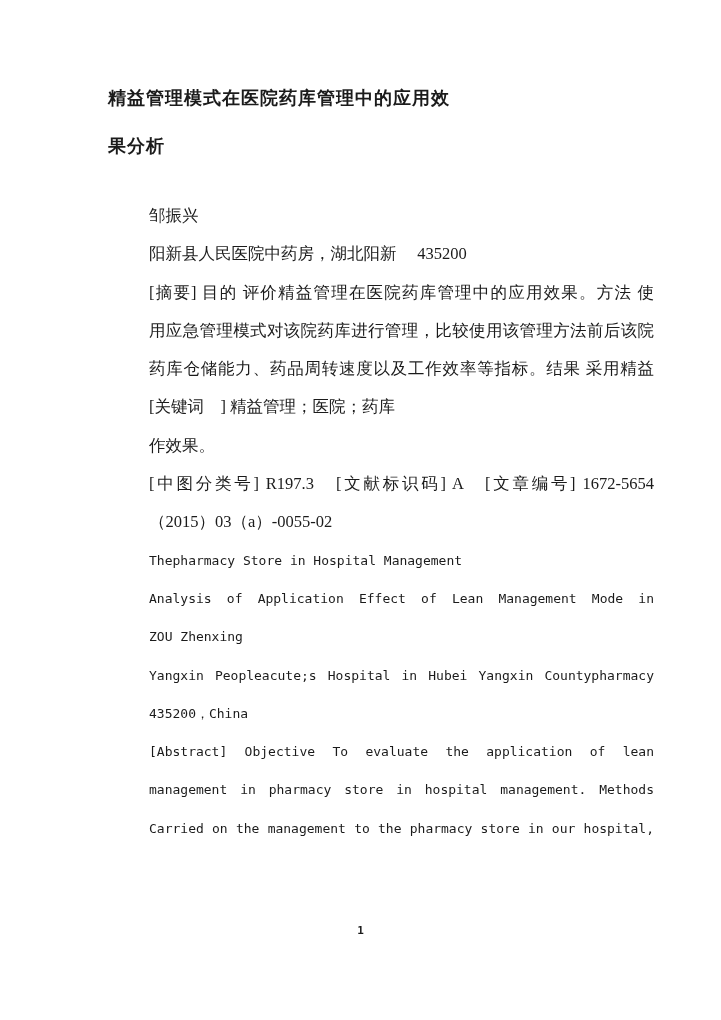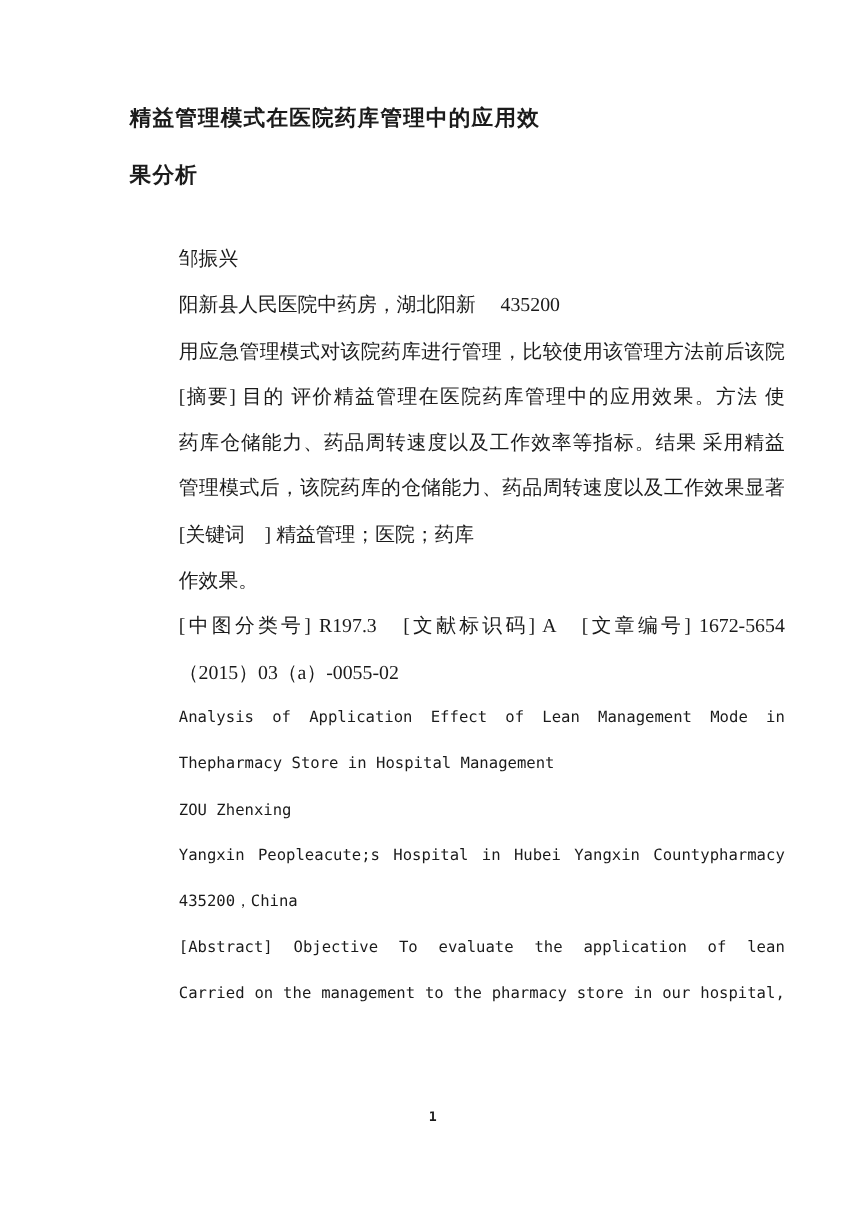--- a/index.html
+++ b/index.html
@@ -67,32 +67,32 @@
 <div class="page">
 
   <div class="title">
     <div class="title-line">精益管理模式在医院药库管理中的应用效</div>
     <div class="title-line">果分析</div>
   </div>
 
   <div class="doc-body" id="doc-body">
       <div class="line">邹振兴</div>
       <div class="line">阳新县人民医院中药房，湖北阳新　 435200</div>
+      <div class="line j">[摘要] 目的 评价精益管理在医院药库管理中的应用效果。方法 使</div>
       <div class="line j">用应急管理模式对该院药库进行管理，比较使用该管理方法前后该院</div>
-      <div class="line j">[摘要] 目的 评价精益管理在医院药库管理中的应用效果。方法 使</div>
       <div class="line j">药库仓储能力、药品周转速度以及工作效率等指标。结果 采用精益</div>
-      <div class="line j">管理模式后，该院药库的仓储能力、药品周转速度以及工作效果显著</div>
       <div class="line">[关键词　] 精益管理；医院；药库</div>
       <div class="line">作效果。</div>
       <div class="line j">[中图分类号] R197.3　[文献标识码] A　[文章编号] 1672-5654</div>
       <div class="line">（2015）03（a）-0055-02</div>
+      <div class="line latin">Thepharmacy Store in Hospital Management</div>
       <div class="line j latin">Analysis of Application Effect of Lean Management Mode in</div>
-      <div class="line latin">Thepharmacy Store in Hospital Management</div>
       <div class="line latin">ZOU Zhenxing</div>
       <div class="line j latin">Yangxin Peopleacute;s Hospital in Hubei Yangxin Countypharmacy</div>
       <div class="line latin">435200，China</div>
       <div class="line j latin">[Abstract] Objective To evaluate the application of lean</div>
+      <div class="line j latin">management in pharmacy store in hospital management. Methods</div>
       <div class="line j latin">Carried on the management to the pharmacy store in our hospital,</div>
     </div>
 
   <div class="pagenum">1</div>
 
 </div>
 
 </body></html>

